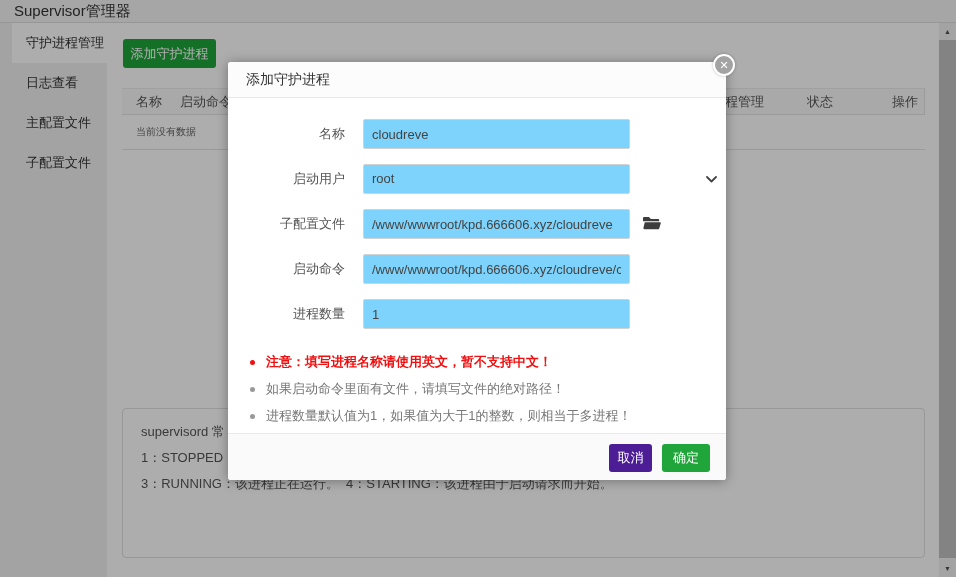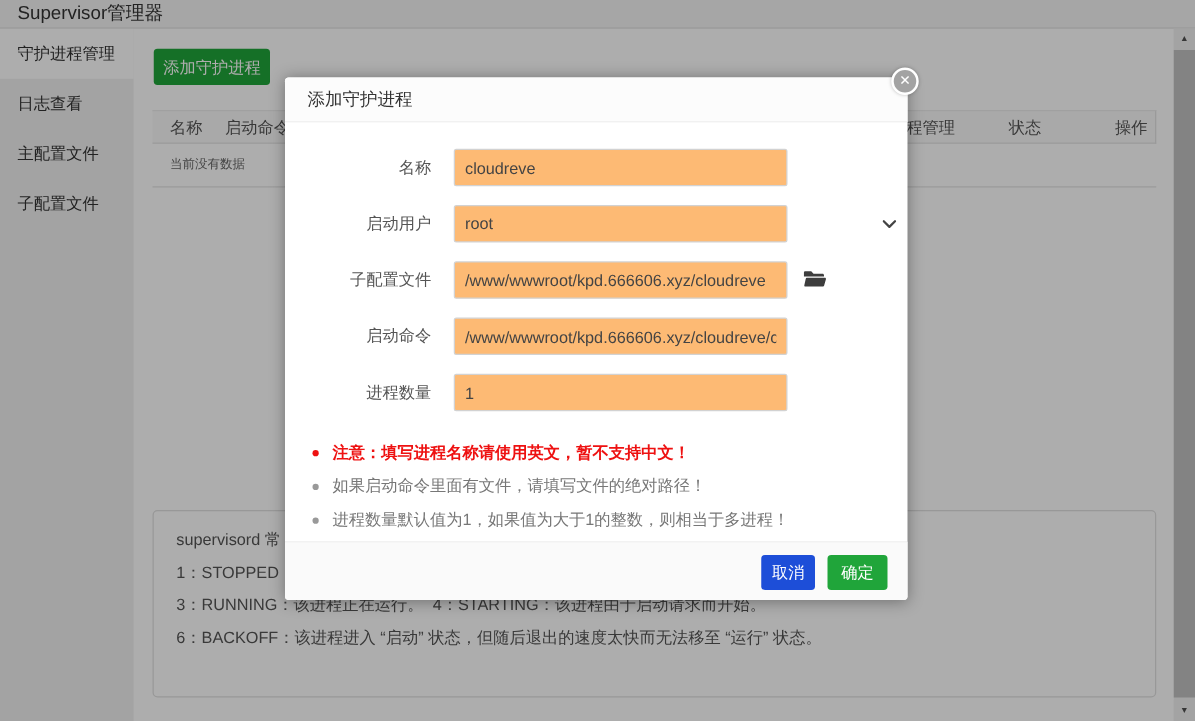--- a/index.html
+++ b/index.html
@@ -4,21 +4,21 @@
 <style>
   * { margin:0; padding:0; box-sizing:border-box; }
   html,body { width:956px; height:577px; overflow:hidden; }
   body { font-family:"Liberation Sans","DejaVu Sans",sans-serif; background:#fff; position:relative; }
 
   
   .topbar { position:absolute; left:0; top:0; width:956px; height:23px;
             background:#f5f5f5; border-bottom:1px solid #dddddd; z-index:1; }
   .app-title { position:absolute; left:14px; top:0; line-height:22px; font-size:15px; color:#333; }
 
-  .sidebar { position:absolute; left:0; top:23px; width:107px; height:554px; background:#f0f0f0; z-index:1; }
+  .sidebar { position:absolute; left:0; top:23px; width:107px; height:554px; background:#f0f0f0; z-index:1;padding-left:12px; }
   .side-item { height:40px; line-height:40px; padding-left:14px; font-size:13px; color:#333; cursor:pointer; }
   .side-item.active { background:#ffffff; }
 
   .content { position:absolute; left:107px; top:23px; width:849px; height:554px; background:#ffffff; z-index:1; }
 
   .add-btn { position:absolute; left:16px; top:16px; width:93px; height:29px;
              background:#20a53a; color:#fff; border:none; border-radius:3px;
              font-size:13px; font-family:inherit; cursor:pointer; }
 
   .thead { position:absolute; left:15px; top:65px; width:803px; height:27px;
@@ -58,39 +58,39 @@
                  background:#a3a3a3; border:2px solid #fff; border-radius:50%;
                  color:#fff; font-size:11px; line-height:18px; text-align:center;
                  cursor:pointer; box-shadow:0 0 3px rgba(0,0,0,.25); }
 
   .frow { position:absolute; left:0; right:0; height:30px; }
   .frow .flabel { position:absolute; left:0; top:0; width:117px; text-align:right;
                   line-height:30px; font-size:13px; color:#555; }
   .finput { position:absolute; left:135px; top:0; width:267px; height:30px;
             border:1px solid #d2d2d2; border-radius:2px; padding:0 8px;
             font-size:13px; color:#444; font-family:inherit; outline:none;
-            white-space:nowrap; overflow:hidden; background:#fdba74; }
+            white-space:nowrap; overflow:hidden; background:#7dd3fc; }
   .fselect { line-height:28px; cursor:pointer; }
   .chevron-down { position:absolute; right:9px; top:12px; }
 
   .folder-btn { position:absolute; left:414px; top:7px; width:20px; height:16px;
                 background:none; border:none; cursor:pointer; padding:0; }
 
   .note { position:absolute; left:0; right:0; height:20px; }
   .note .bullet { position:absolute; left:22px; top:8px; width:5px; height:5px; border-radius:50%; }
   .note .ntext  { position:absolute; left:38px; top:0; line-height:20px; font-size:13px; }
   .note-red .bullet { background:#ee1111; }
   .note-red .ntext  { color:#ee1111; font-weight:700; }
   .note-gray .bullet { background:#999; }
   .note-gray .ntext  { color:#777; }
 
   .modal-footer { position:absolute; left:0; right:0; bottom:0; height:47px;
                   background:#fafafa; border-top:1px solid #e9e9e9; border-radius:0 0 3px 3px; }
   .btn-cancel { position:absolute; right:74px; top:10px; width:43px; height:28px;
-                background:#1d4ed8; color:#fff; border:none; border-radius:3px;
+                background:#4c1d95; color:#fff; border:none; border-radius:3px;
                 font-size:13px; font-family:inherit; cursor:pointer;margin-left:11px; }
   .btn-confirm { position:absolute; right:16px; top:10px; width:48px; height:28px;
                  background:#20a53a; color:#fff; border:none; border-radius:3px;
                  font-size:13px; font-family:inherit; cursor:pointer;text-align:center; }
 </style>
 </head>
 <body>
 
 <div class="topbar">
   <div class="app-title">Supervisor管理器</div>
@@ -115,21 +115,20 @@
   </div>
 
   <div class="empty-row">
     <span>当前没有数据</span>
   </div>
 
   <div class="infobox">
     <div class="info-line">supervisord 常</div>
     <div class="info-line">1：STOPPED：</div>
     <div class="info-line">3：RUNNING：该进程正在运行。  4：STARTING：该进程由于启动请求而开始。</div>
-    <div class="info-line">6：BACKOFF：该进程进入 “启动” 状态，但随后退出的速度太快而无法移至 “运行” 状态。</div>
   </div>
 </div>
 
 <div class="scrollbar">
   <div class="sb-btn sb-up">▲</div>
   <div class="sb-thumb"></div>
   <div class="sb-btn sb-down">▼</div>
 </div>
 
 <div class="overlay"></div>

